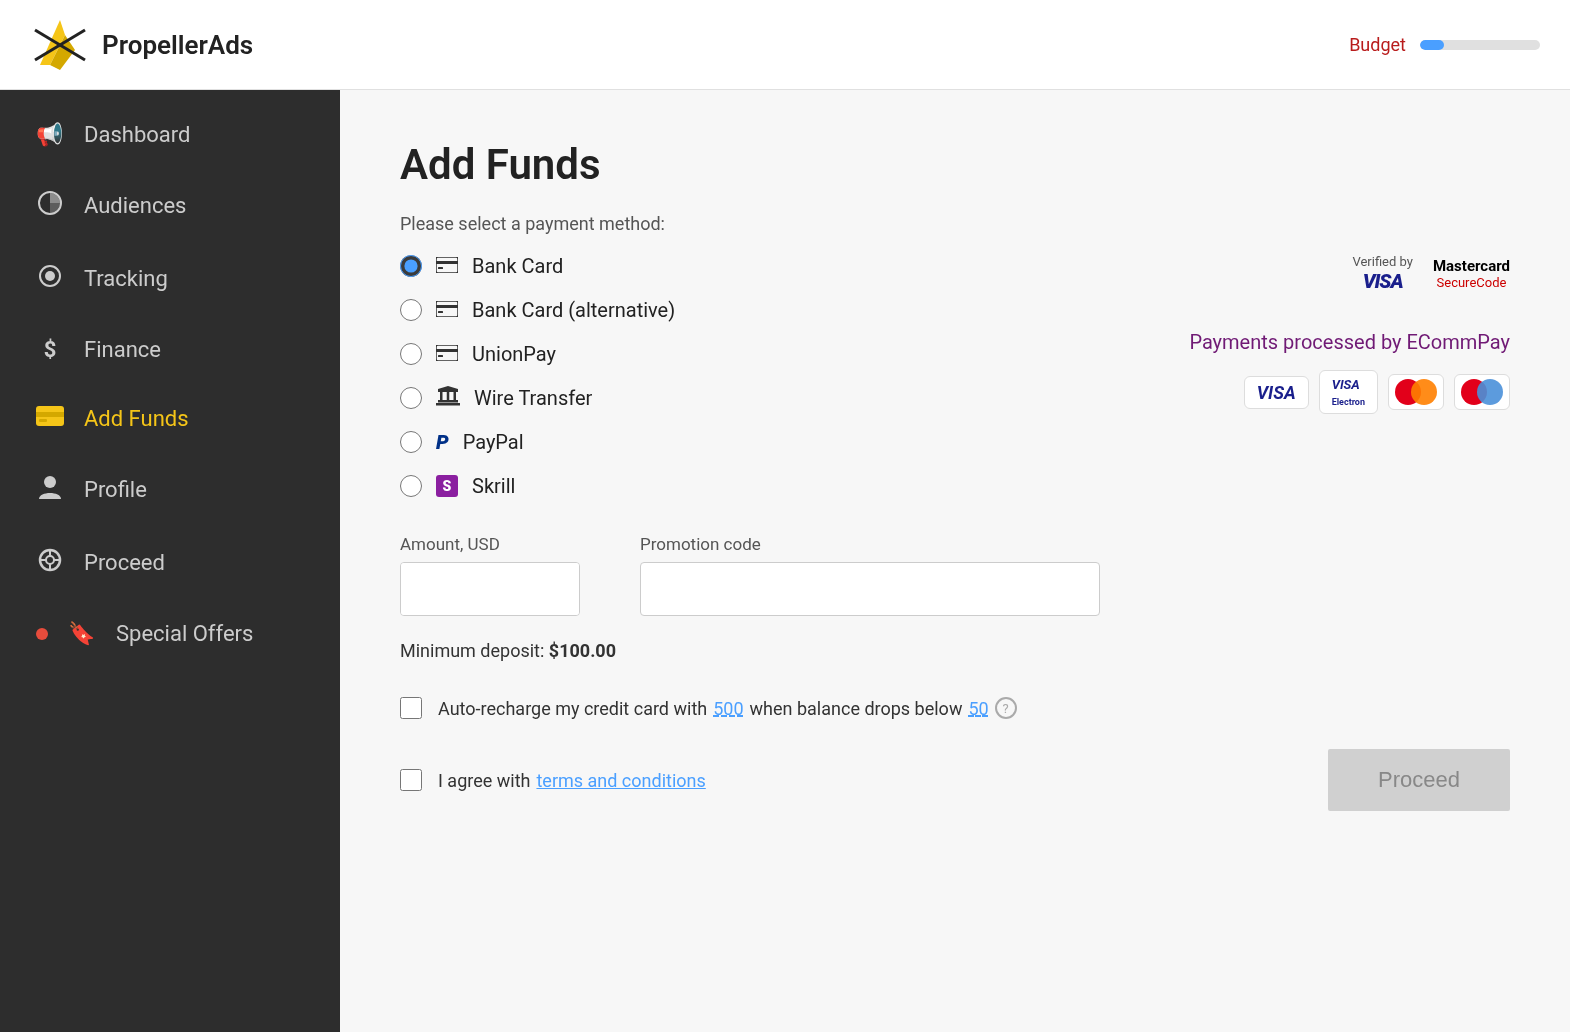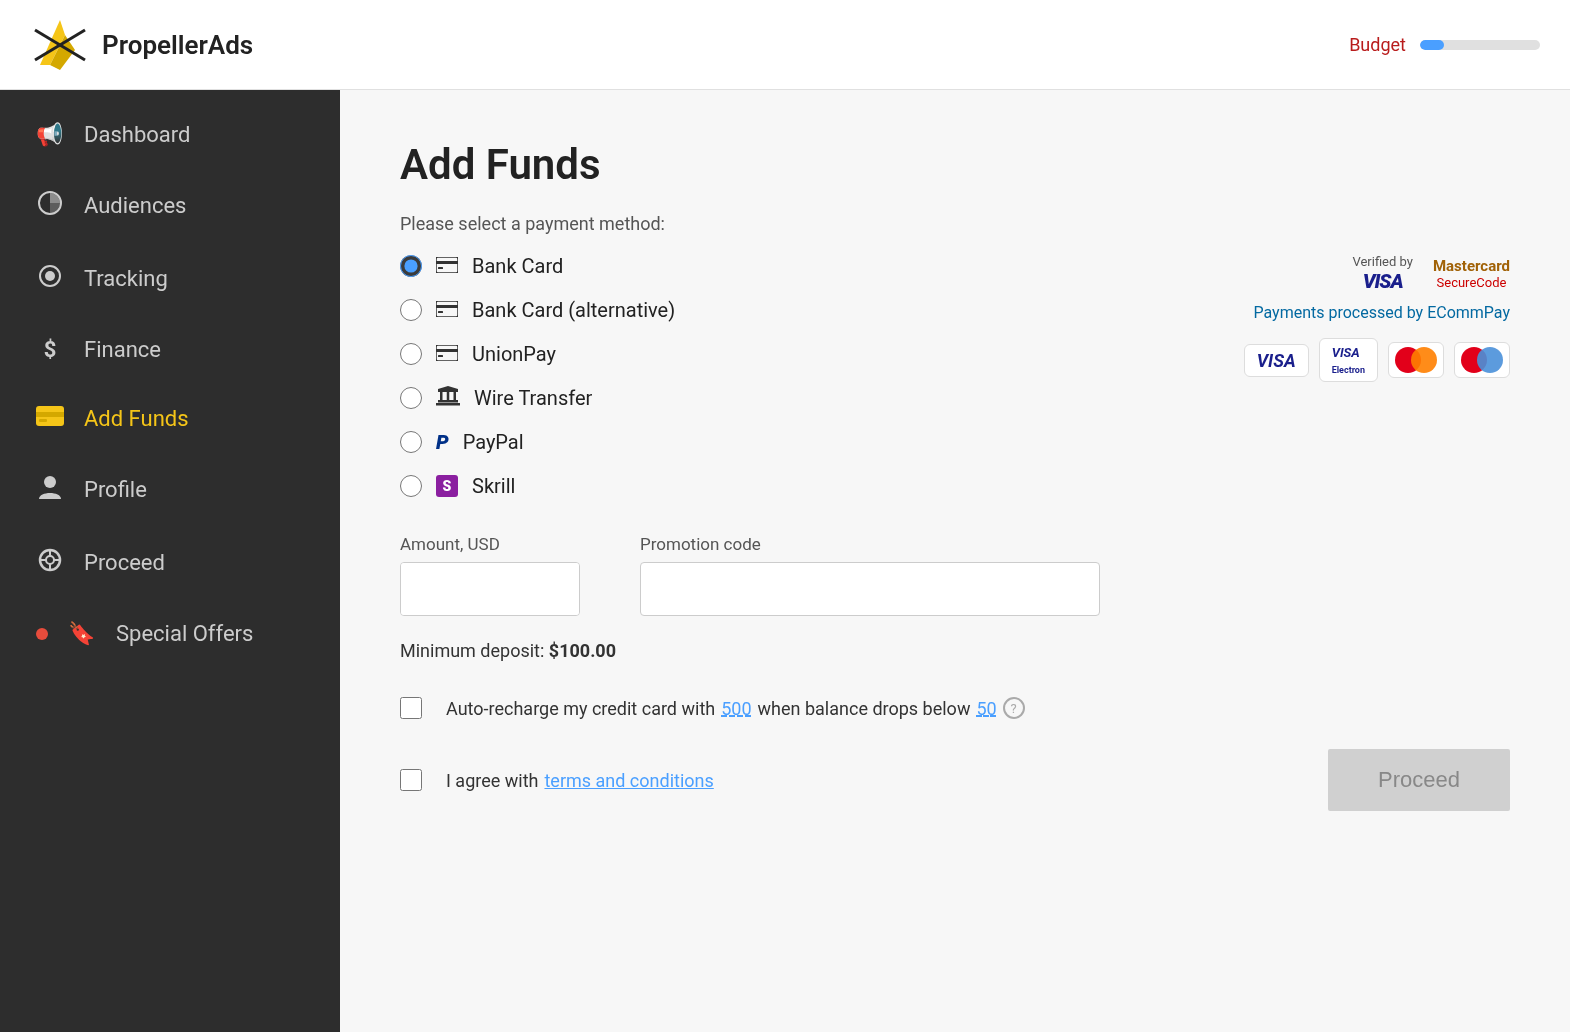--- a/index.html
+++ b/index.html
@@ -180,31 +180,32 @@
       font-style: italic;
       letter-spacing: -1px;
     }
     .mastercard-secure {
       display: flex;
       flex-direction: column;
       align-items: center;
       font-size: 13px;
     }
     .mastercard-text {
-      color: #a16207;
+      color: #000000;
       font-weight: 700;
       font-size: 15px;
     }
     .securecode-text {
       color: #cc0000;
       font-size: 13px;
     }
     .processed-by {
-      font-size: 16px;
-      color: #0369a1;
+      font-size: 20px;
+      color: #701a75;
+      margin-top: 27px;
     }
     .card-icons-row {
       display: flex;
       align-items: center;
       gap: 10px;
       margin-top: 6px;
     }
     .card-badge {
       border: 1px solid #ddd;
       border-radius: 6px;
@@ -272,21 +273,21 @@
     
     .checkbox-section {
       margin-top: 36px;
       display: flex;
       flex-direction: column;
       gap: 30px;
     }
     .checkbox-row {
       display: flex;
       align-items: center;
-      gap: 24px;
+      gap: 16px;
       font-size: 18px;
       color: #333;
     }
     .checkbox-row input[type="checkbox"] {
       width: 22px;
       height: 22px;
       cursor: pointer;
       flex-shrink: 0;
     }
     .checkbox-label {

